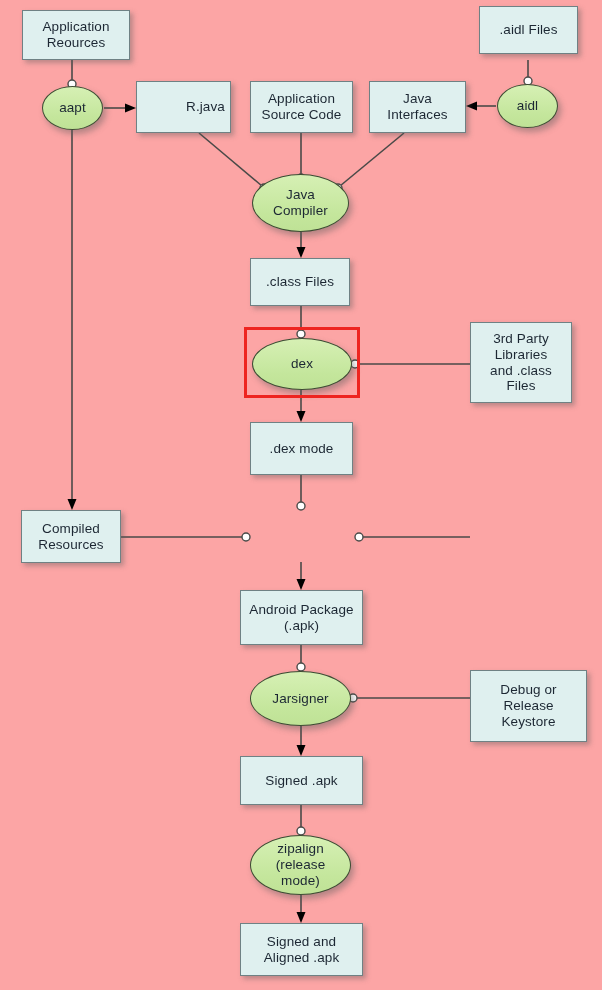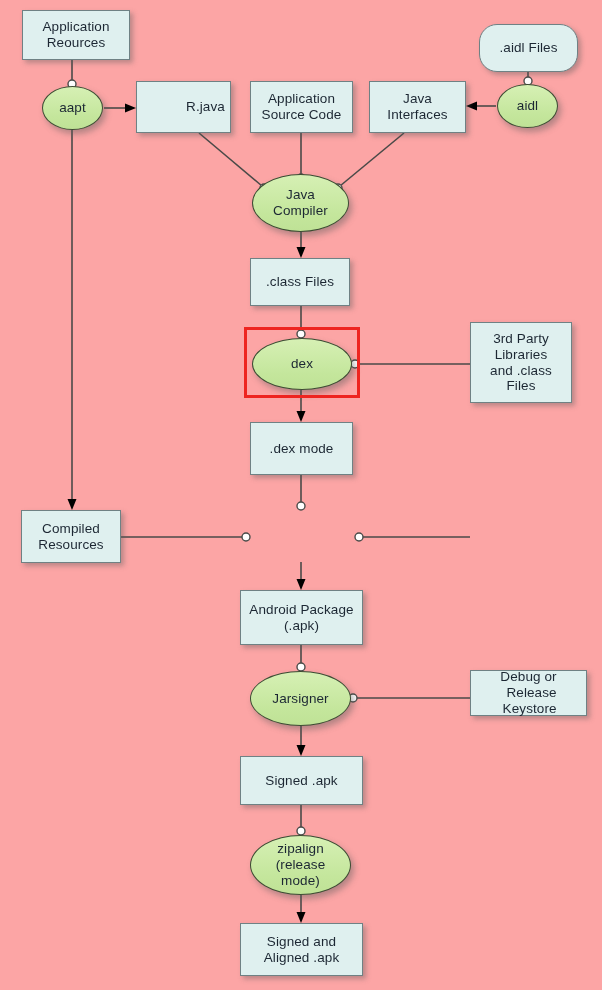--- a/index.html
+++ b/index.html
@@ -149,21 +149,21 @@
     <circle class="edge-dot" cx="301" cy="831" r="4"></circle>
 
     <line class="edge-line" x1="301" y1="895" x2="301" y2="915"></line>
     <polygon class="arrow-head" points="301,923 296.5,912 305.5,912"></polygon>
   </svg>
 
   <div class="node rect" style="left: 22px; top: 10px; width: 108px; height: 50px;">
       <span>Application
 Reources</span>
     </div>
-  <div class="node rect" style="left: 479px; top: 24px; width: 99px; height: 48px; border-radius: 18px;">
+  <div class="node rect" style="left: 479px; top: 6px; width: 99px; height: 48px;">
       <span>.aidl Files</span>
     </div>
   <div class="node ellipse" style="left: 42px; top: 86px; width: 61px; height: 44px;">
       <span>aapt</span>
     </div>
   <div class="node rect" style="left: 136px; top: 81px; width: 95px; height: 52px; padding-left: 44px;">
       <span>R.java</span>
     </div>
   <div class="node rect" style="left: 250px; top: 81px; width: 103px; height: 52px;">
       <span>Application
@@ -199,21 +199,21 @@
       <span>Compiled
 Resources</span>
     </div>
   <div class="node rect" style="left: 240px; top: 590px; width: 123px; height: 55px;">
       <span>Android Package
 (.apk)</span>
     </div>
   <div class="node ellipse" style="left: 250px; top: 671px; width: 101px; height: 55px;">
       <span>Jarsigner</span>
     </div>
-  <div class="node rect" style="left: 470px; top: 670px; width: 117px; height: 46px; text-align: right;">
+  <div class="node rect" style="left: 470px; top: 670px; width: 117px; height: 72px;">
       <span>Debug or
 Release
 Keystore</span>
     </div>
   <div class="node rect" style="left: 240px; top: 756px; width: 123px; height: 49px;">
       <span>Signed .apk</span>
     </div>
   <div class="node ellipse" style="left: 250px; top: 835px; width: 101px; height: 60px;">
       <span>zipalign
 (release

